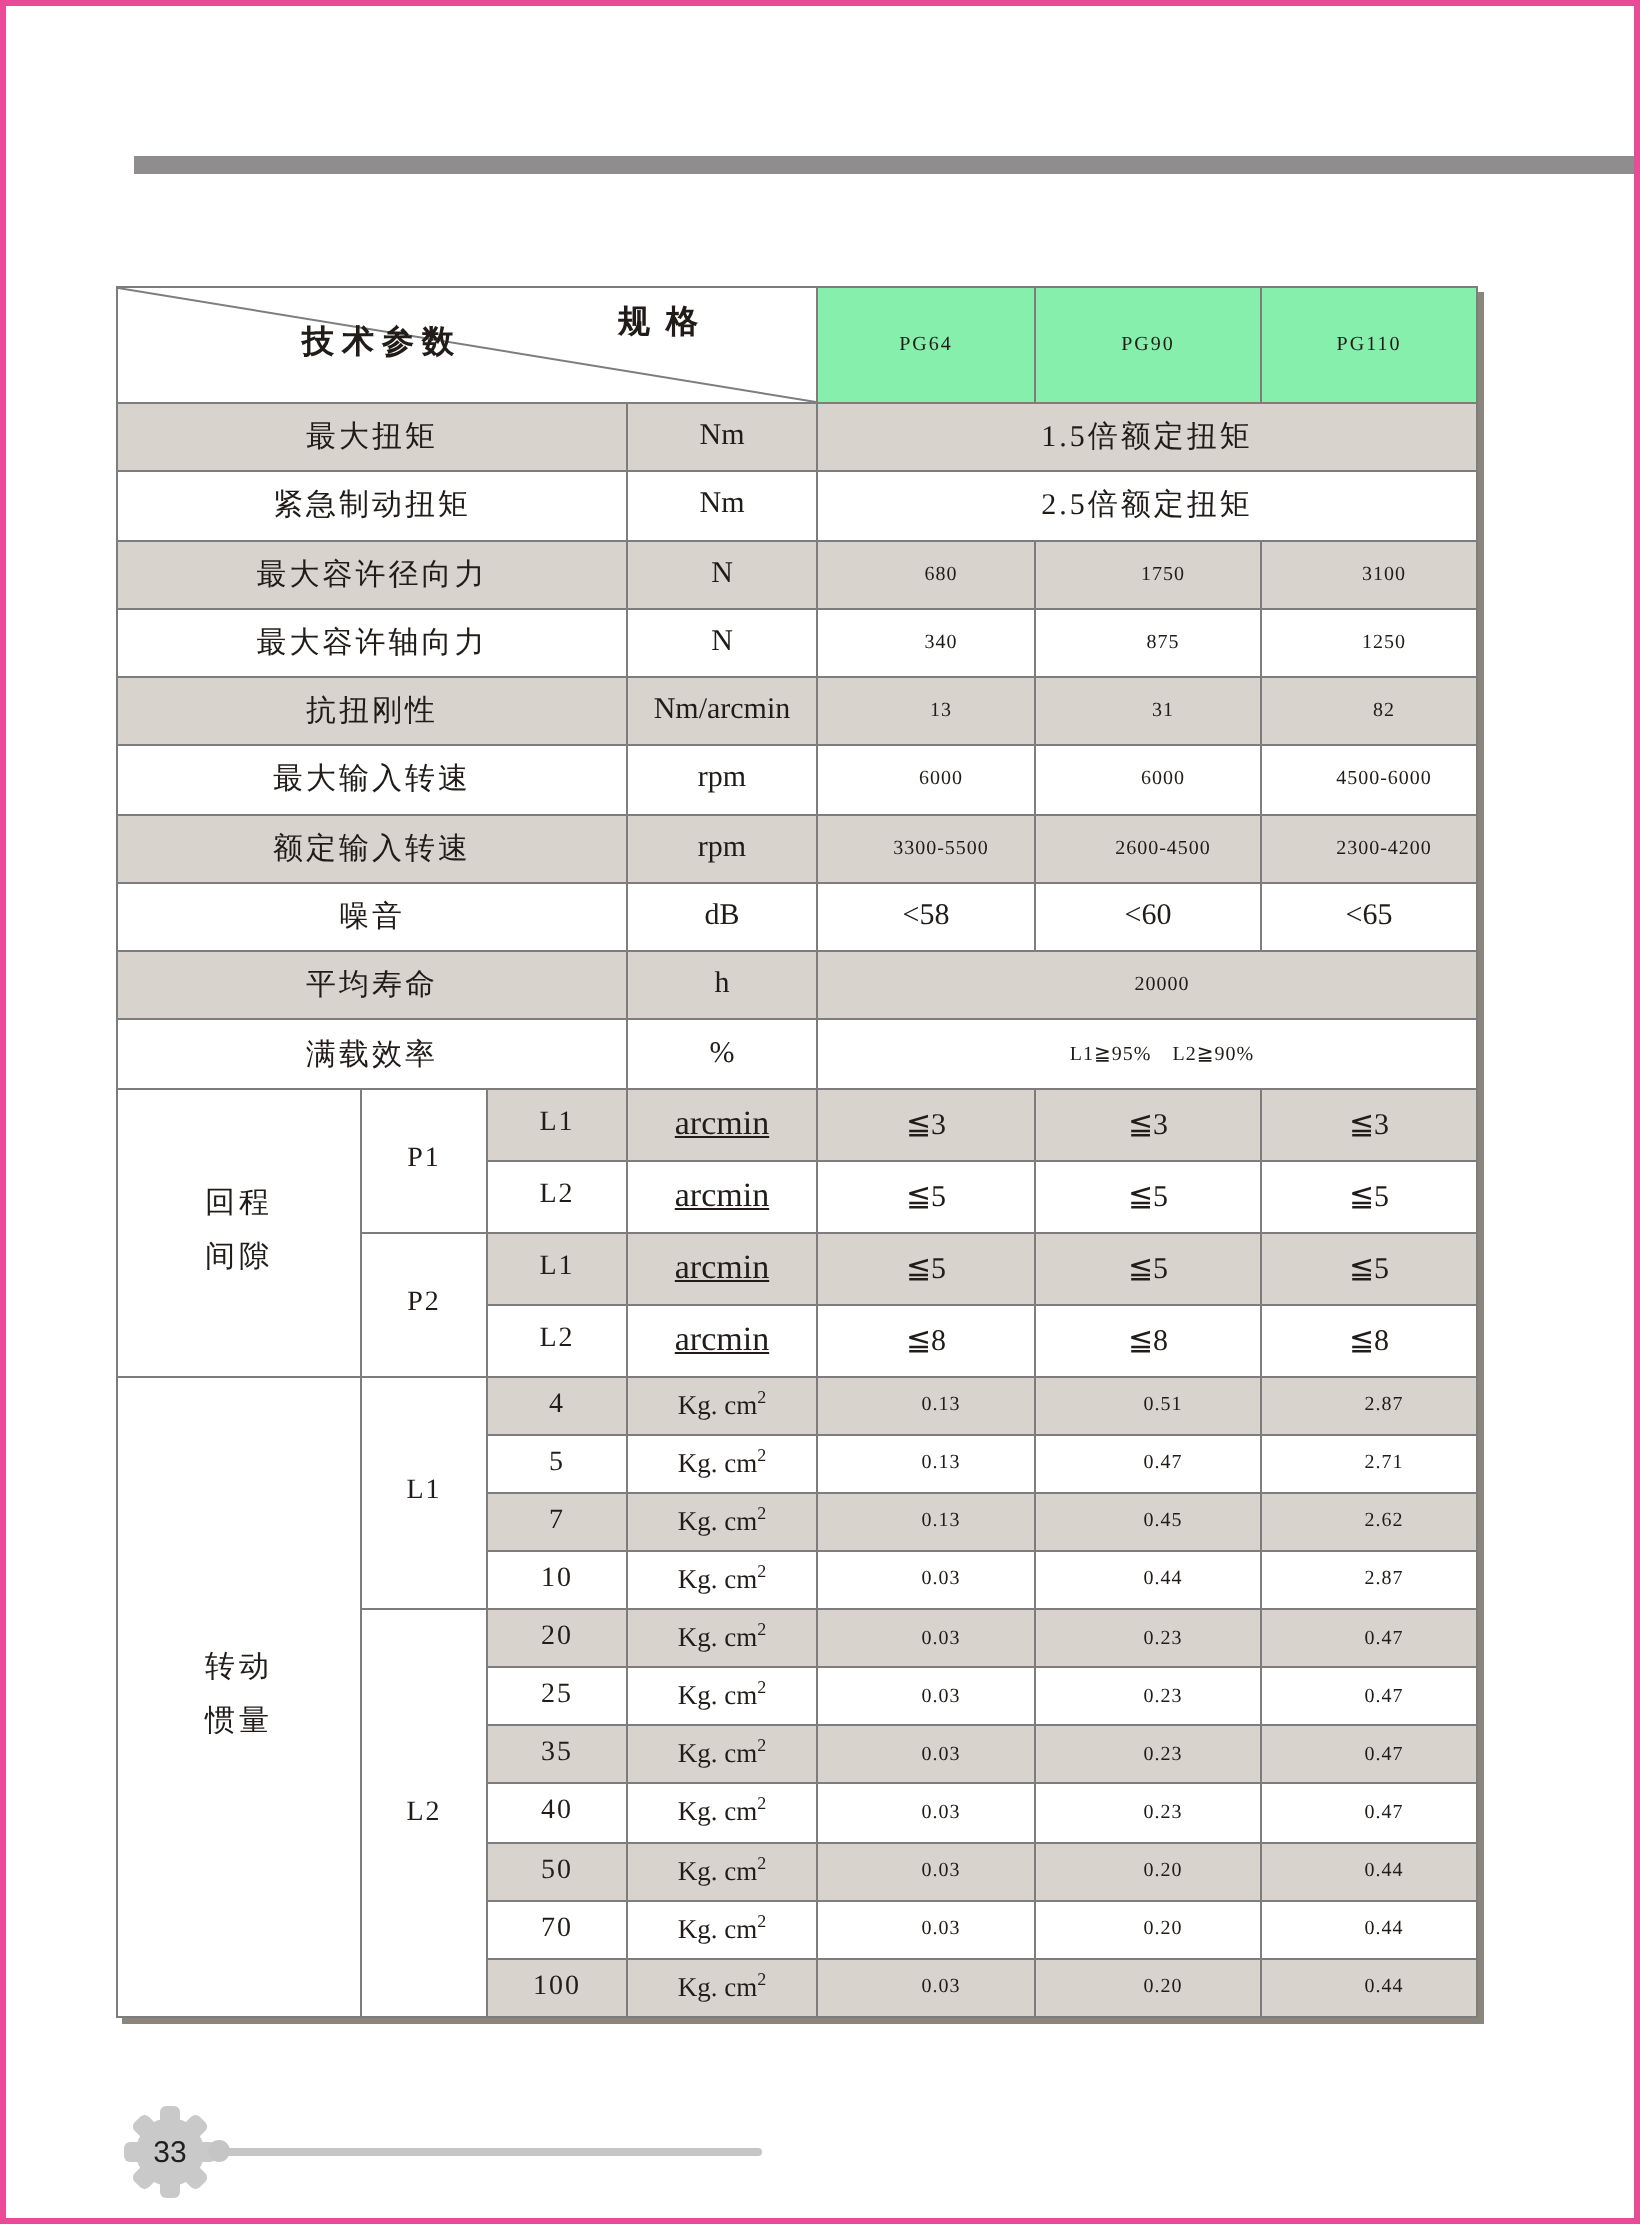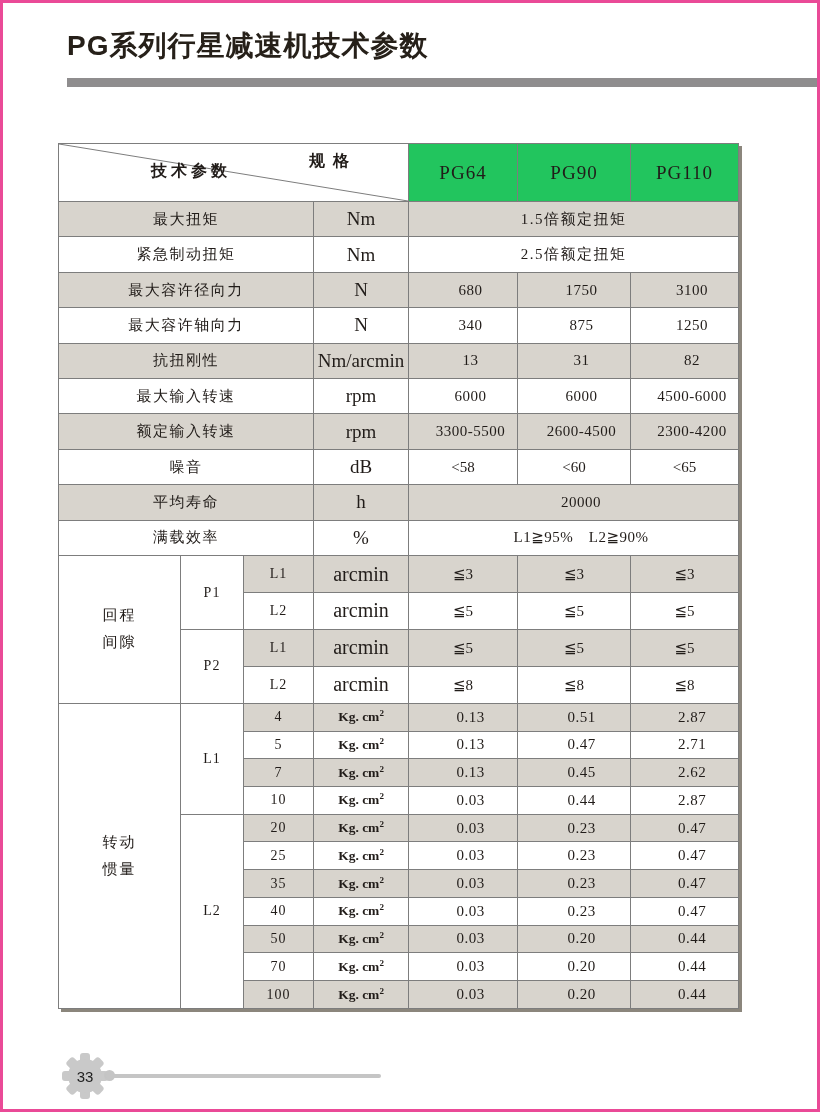--- a/index.html
+++ b/index.html
@@ -15,43 +15,42 @@
   .page{position:relative;width:820px;height:1112px;background:#fff;border:3px solid var(--accent);overflow:hidden;}
   .title{position:absolute;left:64px;top:24px;font-size:28px;font-weight:bold;letter-spacing:1px;color:#262019;font-family:"Liberation Sans",sans-serif;}
   .title-bar{position:absolute;left:64px;right:0;top:75px;height:9px;background:var(--bar);}
   table.spec{position:absolute;left:55px;top:140px;width:680px;height:866px;border-collapse:collapse;table-layout:fixed;box-shadow:3px 3px 0 #8b867c;background:#fff;}
   table.spec td,table.spec th{border:1px solid var(--border);text-align:center;vertical-align:middle;color:var(--ink);font-family:"Liberation Serif",serif;overflow:hidden;}
   table.spec thead tr{height:58px;}
   th.diag{position:relative;padding:0;}
   .diag-svg{position:absolute;left:0;top:0;width:100%;height:100%;}
   .diag-top{position:absolute;top:7px;left:250px;font-family:"Liberation Sans",sans-serif;font-weight:bold;font-size:16px;letter-spacing:8px;color:var(--ink);}
   .diag-bottom{position:absolute;bottom:19px;left:92px;font-family:"Liberation Sans",sans-serif;font-weight:bold;font-size:16px;letter-spacing:4px;color:var(--ink);}
-  th.pgcol{font-family:"Liberation Sans",sans-serif;font-weight:normal;font-size:19px;letter-spacing:1px;background:#22c55e;}
+  th.pgcol{font-family:"Liberation Sans",sans-serif;font-weight:normal;font-size:10px;letter-spacing:1px;background:#86efac;}
   td.shade{background:var(--shade);}
   td.label{font-size:15px;letter-spacing:1.5px;}
   td.seclab{font-size:15px;letter-spacing:2px;line-height:1.8;white-space:pre-line;margin-left:24px;}
-  td.unit{font-size:19px;}
-  td.unit-big{font-size:20px;}
+  td.unit{font-size:15px;}
+  td.unit-big{font-size:17px;text-decoration:underline;}
   td.plab{font-size:14px;letter-spacing:1px;}
-  td.val{font-size:15px;letter-spacing:0.5px;padding-left:15px;}
+  td.val{font-size:10px;letter-spacing:0.5px;padding-left:15px;}
   td.sym{font-size:15px;}
-  td.kg{font-size:13.5px;font-weight:bold;}
+  td.kg{font-size:13.5px;}
   td sup{font-size:9px;line-height:0;}
   .footer{position:absolute;left:0;top:1048px;width:820px;height:56px;}
   .gear-wrap{position:absolute;left:59px;top:2px;width:46px;height:46px;}
   .page-num{position:absolute;left:0;top:0;width:46px;height:46px;display:flex;align-items:center;justify-content:center;font-size:15px;color:#1f1f1f;font-family:"Liberation Sans",sans-serif;}
   .footer-line{position:absolute;left:102px;top:23px;width:276px;height:4px;background:var(--line);border-radius:2px;}
   .footer-dot{position:absolute;left:101px;top:19px;width:11px;height:11px;border-radius:50%;background:var(--line);}
 </style>
 </head>
 <body>
 
 <div class="page">
 
-  <div class="title">PG系列行星减速机技术参数</div>
   <div class="title-bar"></div>
 
   <table class="spec">
     <colgroup>
       <col style="width:122px">
         <col style="width:63px">
         <col style="width:70px">
       <col style="width:95px">
         <col style="width:109px">
         <col style="width:113px">

